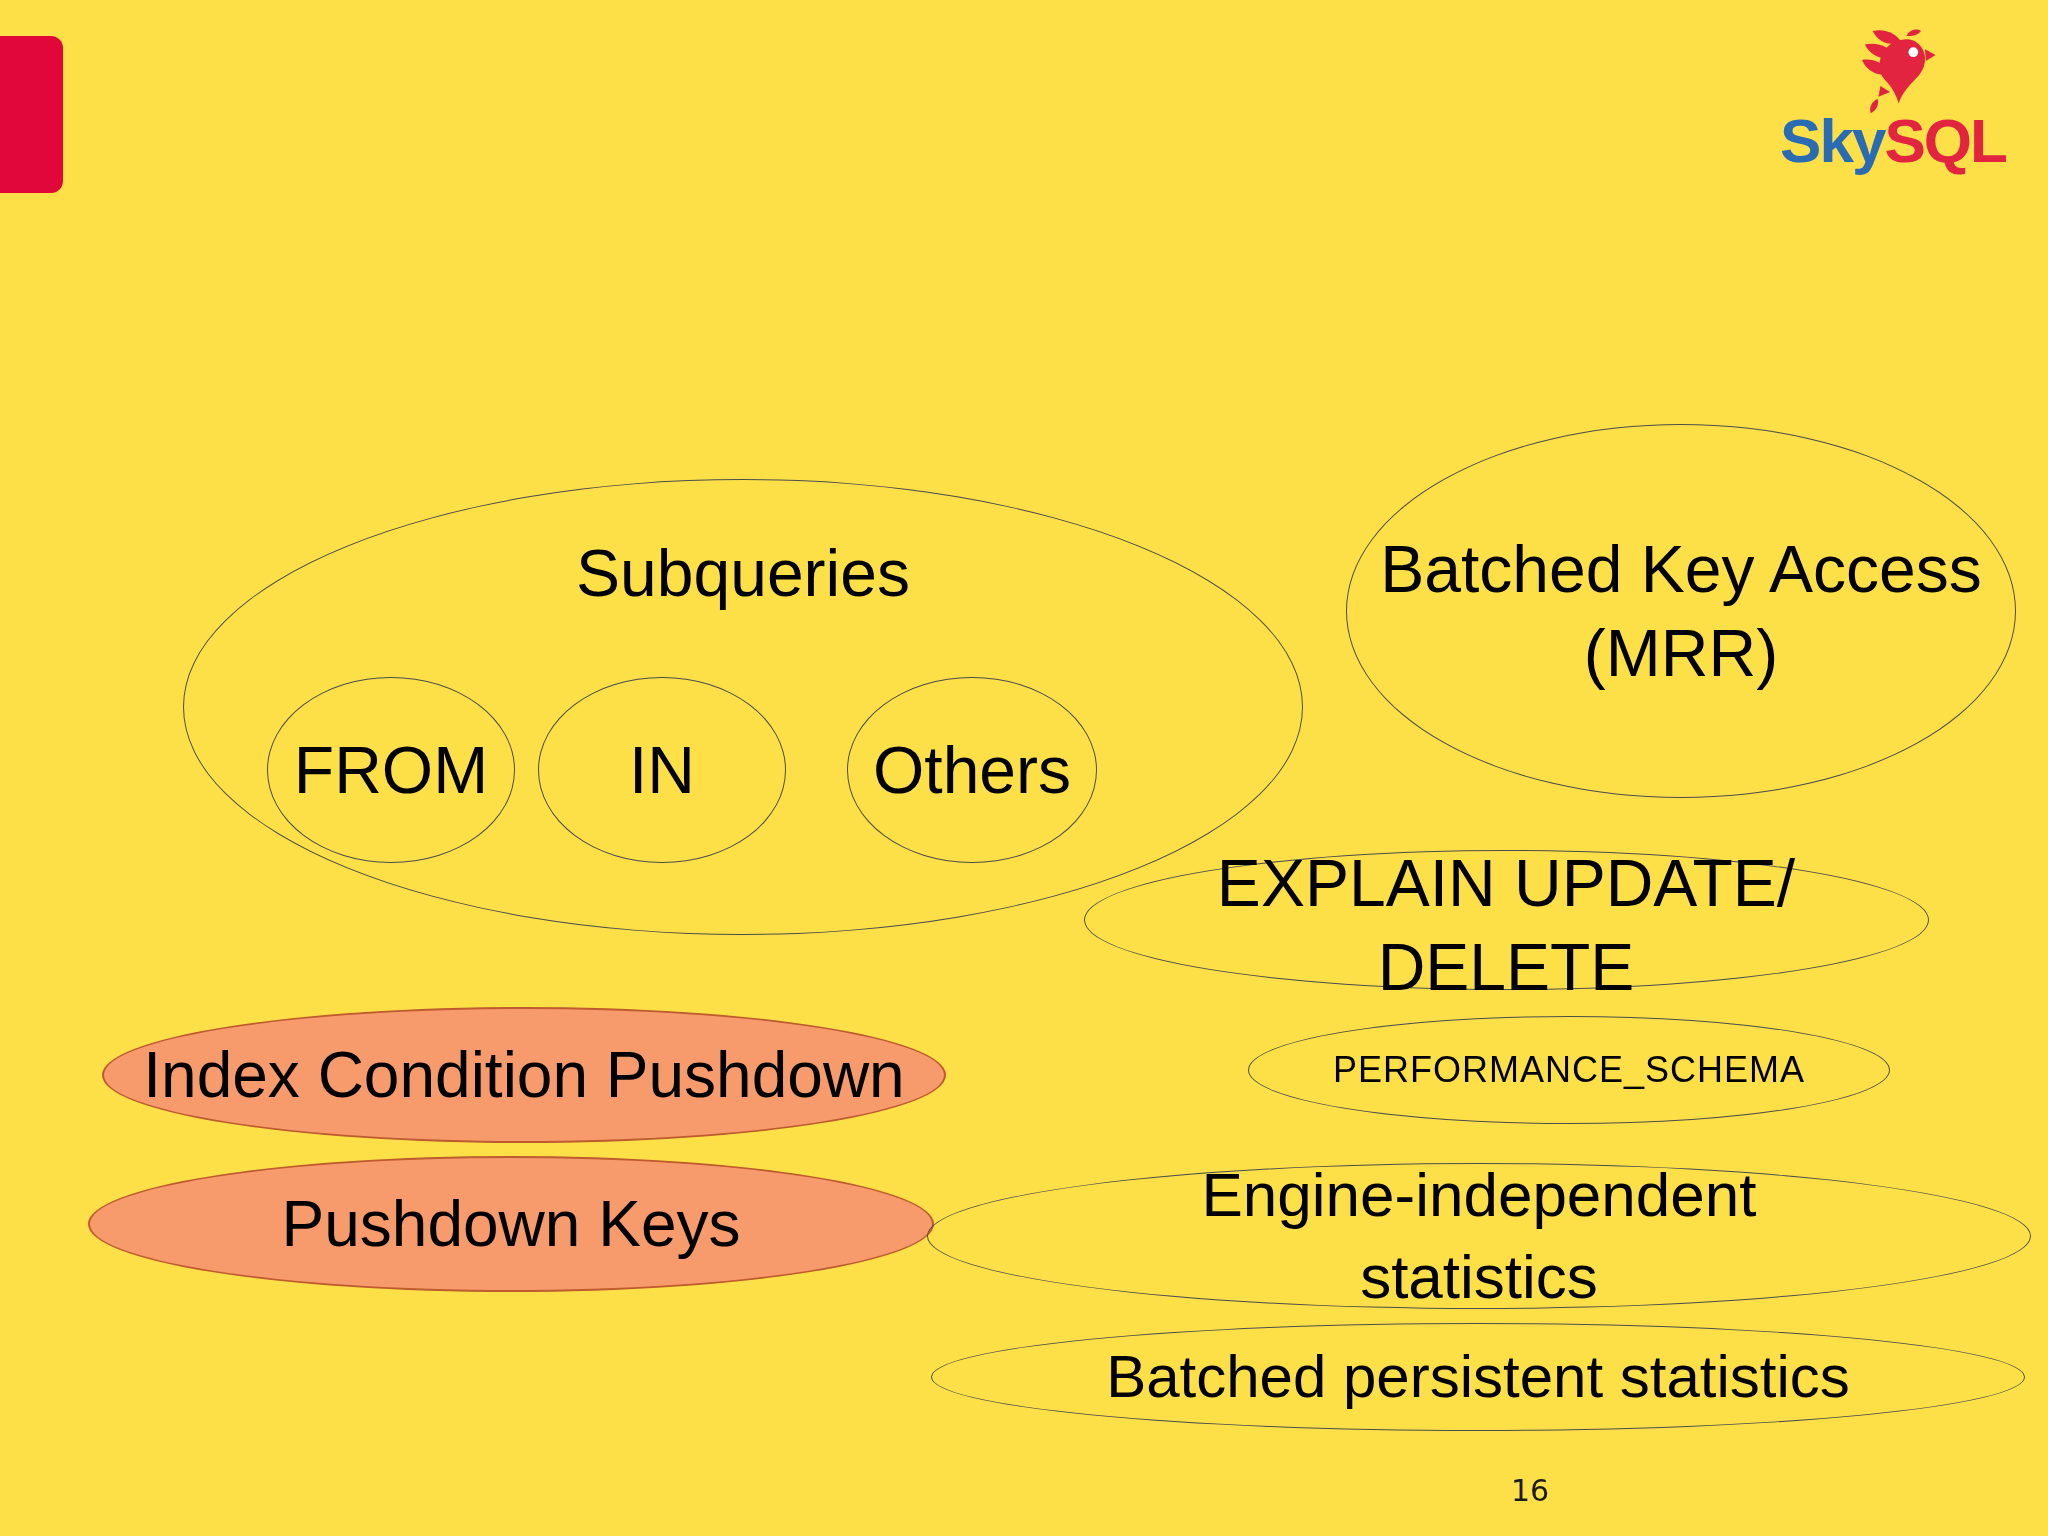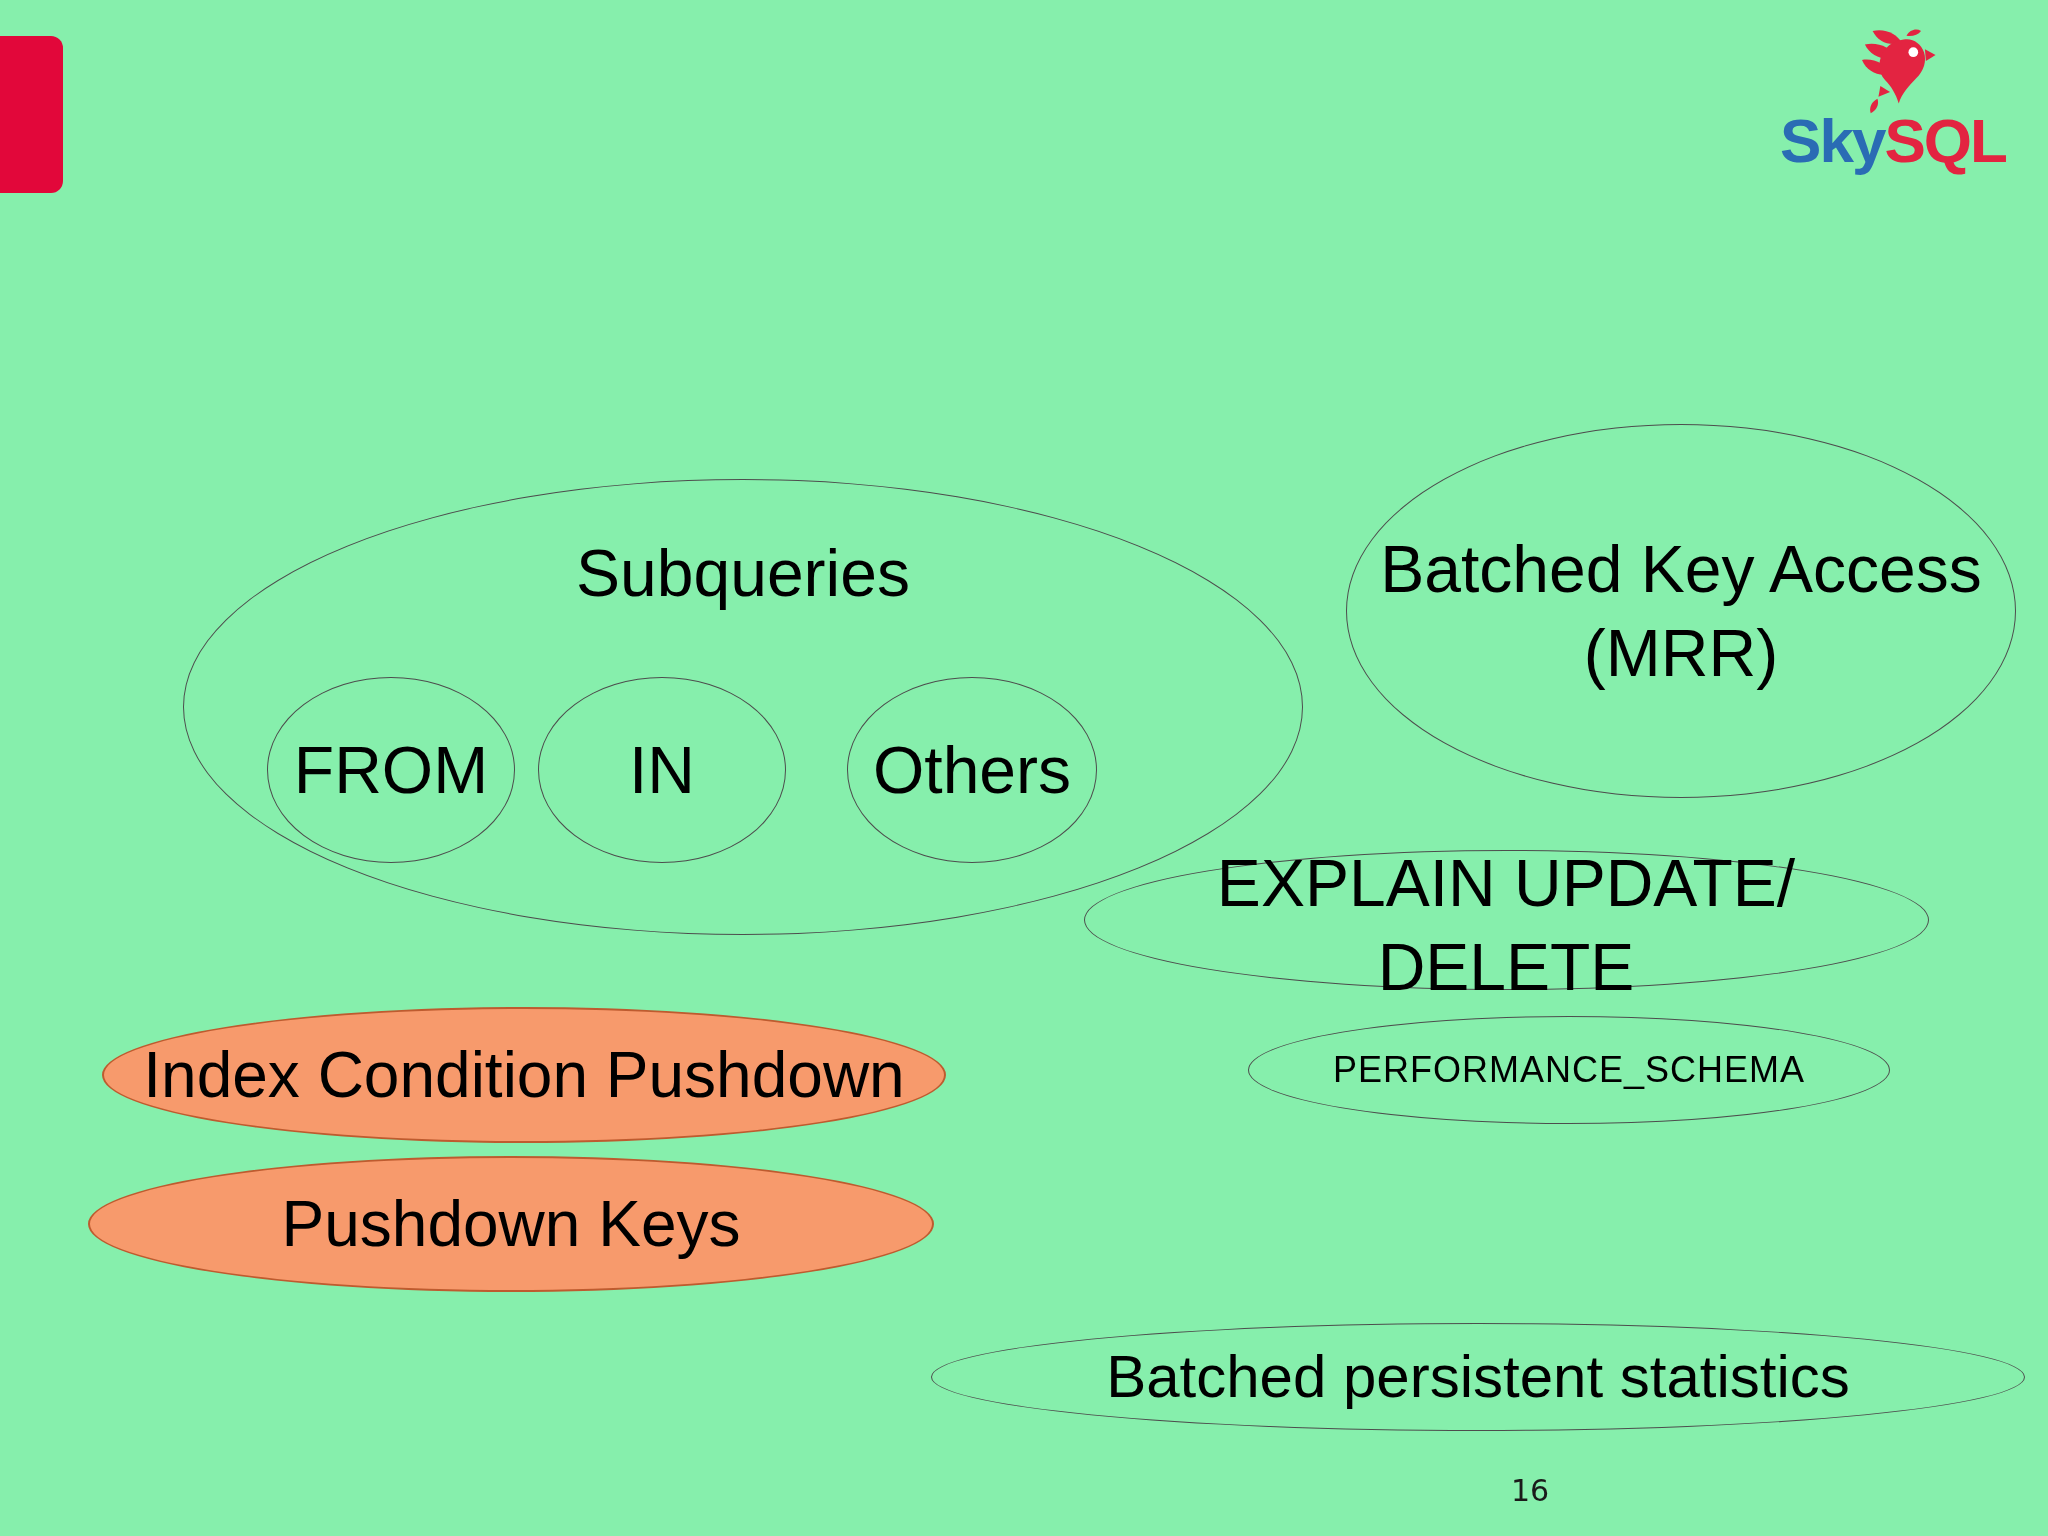--- a/index.html
+++ b/index.html
@@ -1,18 +1,18 @@
 <!DOCTYPE html>
 <html style="--accent-red: #e2073a; --logo-blue: #2a6cb4; --logo-red: #e32441; --orange-fill: #f79a6c; --orange-stroke: #be5b2f; --ellipse-stroke: #4d4d4d;"><head>
 <meta charset="utf-8">
 <style>
   html,body { margin:0; padding:0; background:#e9e9e9; }
   .slide {
     position:relative; width:2048px; height:1536px;
-    background:#86efac; overflow:hidden;
+    background:#fde047; overflow:hidden;
     font-family:"Liberation Sans", sans-serif;
   }
   .accent-bar {
     position:absolute; left:0; top:36px; width:63px; height:157px;
     background:var(--accent-red,#e2073a);
     border-radius:0 12px 12px 0;
   }
   
   .logo { position:absolute; left:1768px; top:28px; width:250px; height:165px; }
   .logo .bird { position:absolute; left:80px; top:0; width:88px; height:92px; }
@@ -111,20 +111,26 @@
   </div>
 
   <div class="node orange" style="left:102px; top:1007px; width:844px; height:136px;">
     <span class="txt txt-64">Index Condition Pushdown</span>
   </div>
 
   <div class="node orange" style="left:88px; top:1156px; width:846px; height:136px;">
     <span class="txt txt-64">Pushdown Keys</span>
   </div>
 
+  <div class="node" style="left:927px; top:1163px; width:1104px; height:146px; overflow:visible;">
+    <span class="txt txt-62 txt-eis">
+        <span class="line">Engine-independent</span>
+        <span class="line">statistics</span>
+      </span>
+  </div>
 
   <div class="node" style="left:931px; top:1323px; width:1094px; height:108px;">
     <span class="txt txt-60">Batched persistent statistics</span>
   </div>
 
   <div class="page-number">16</div>
 
 </div>
 
 </body></html>

